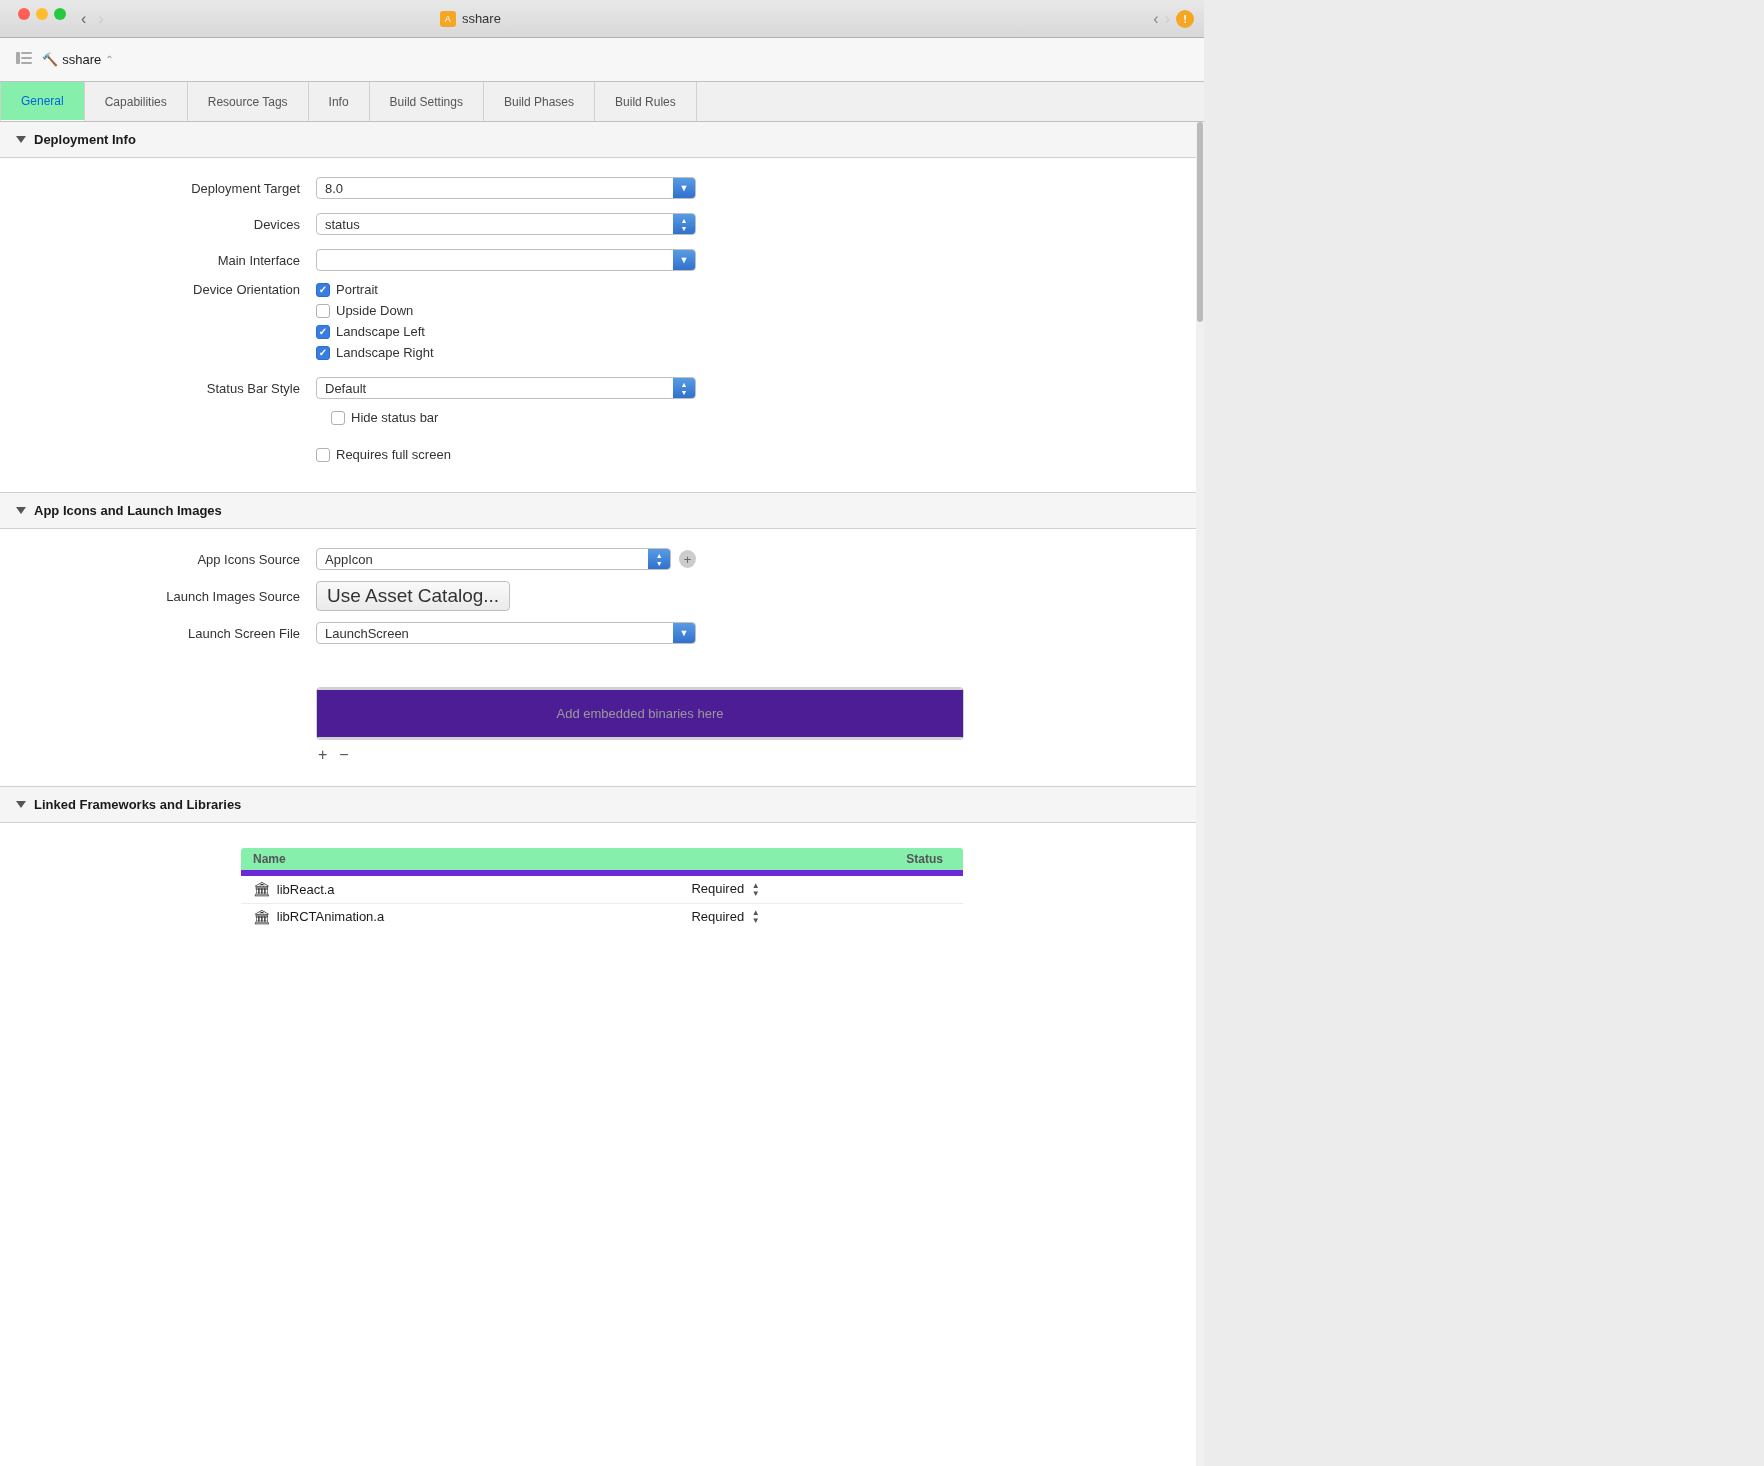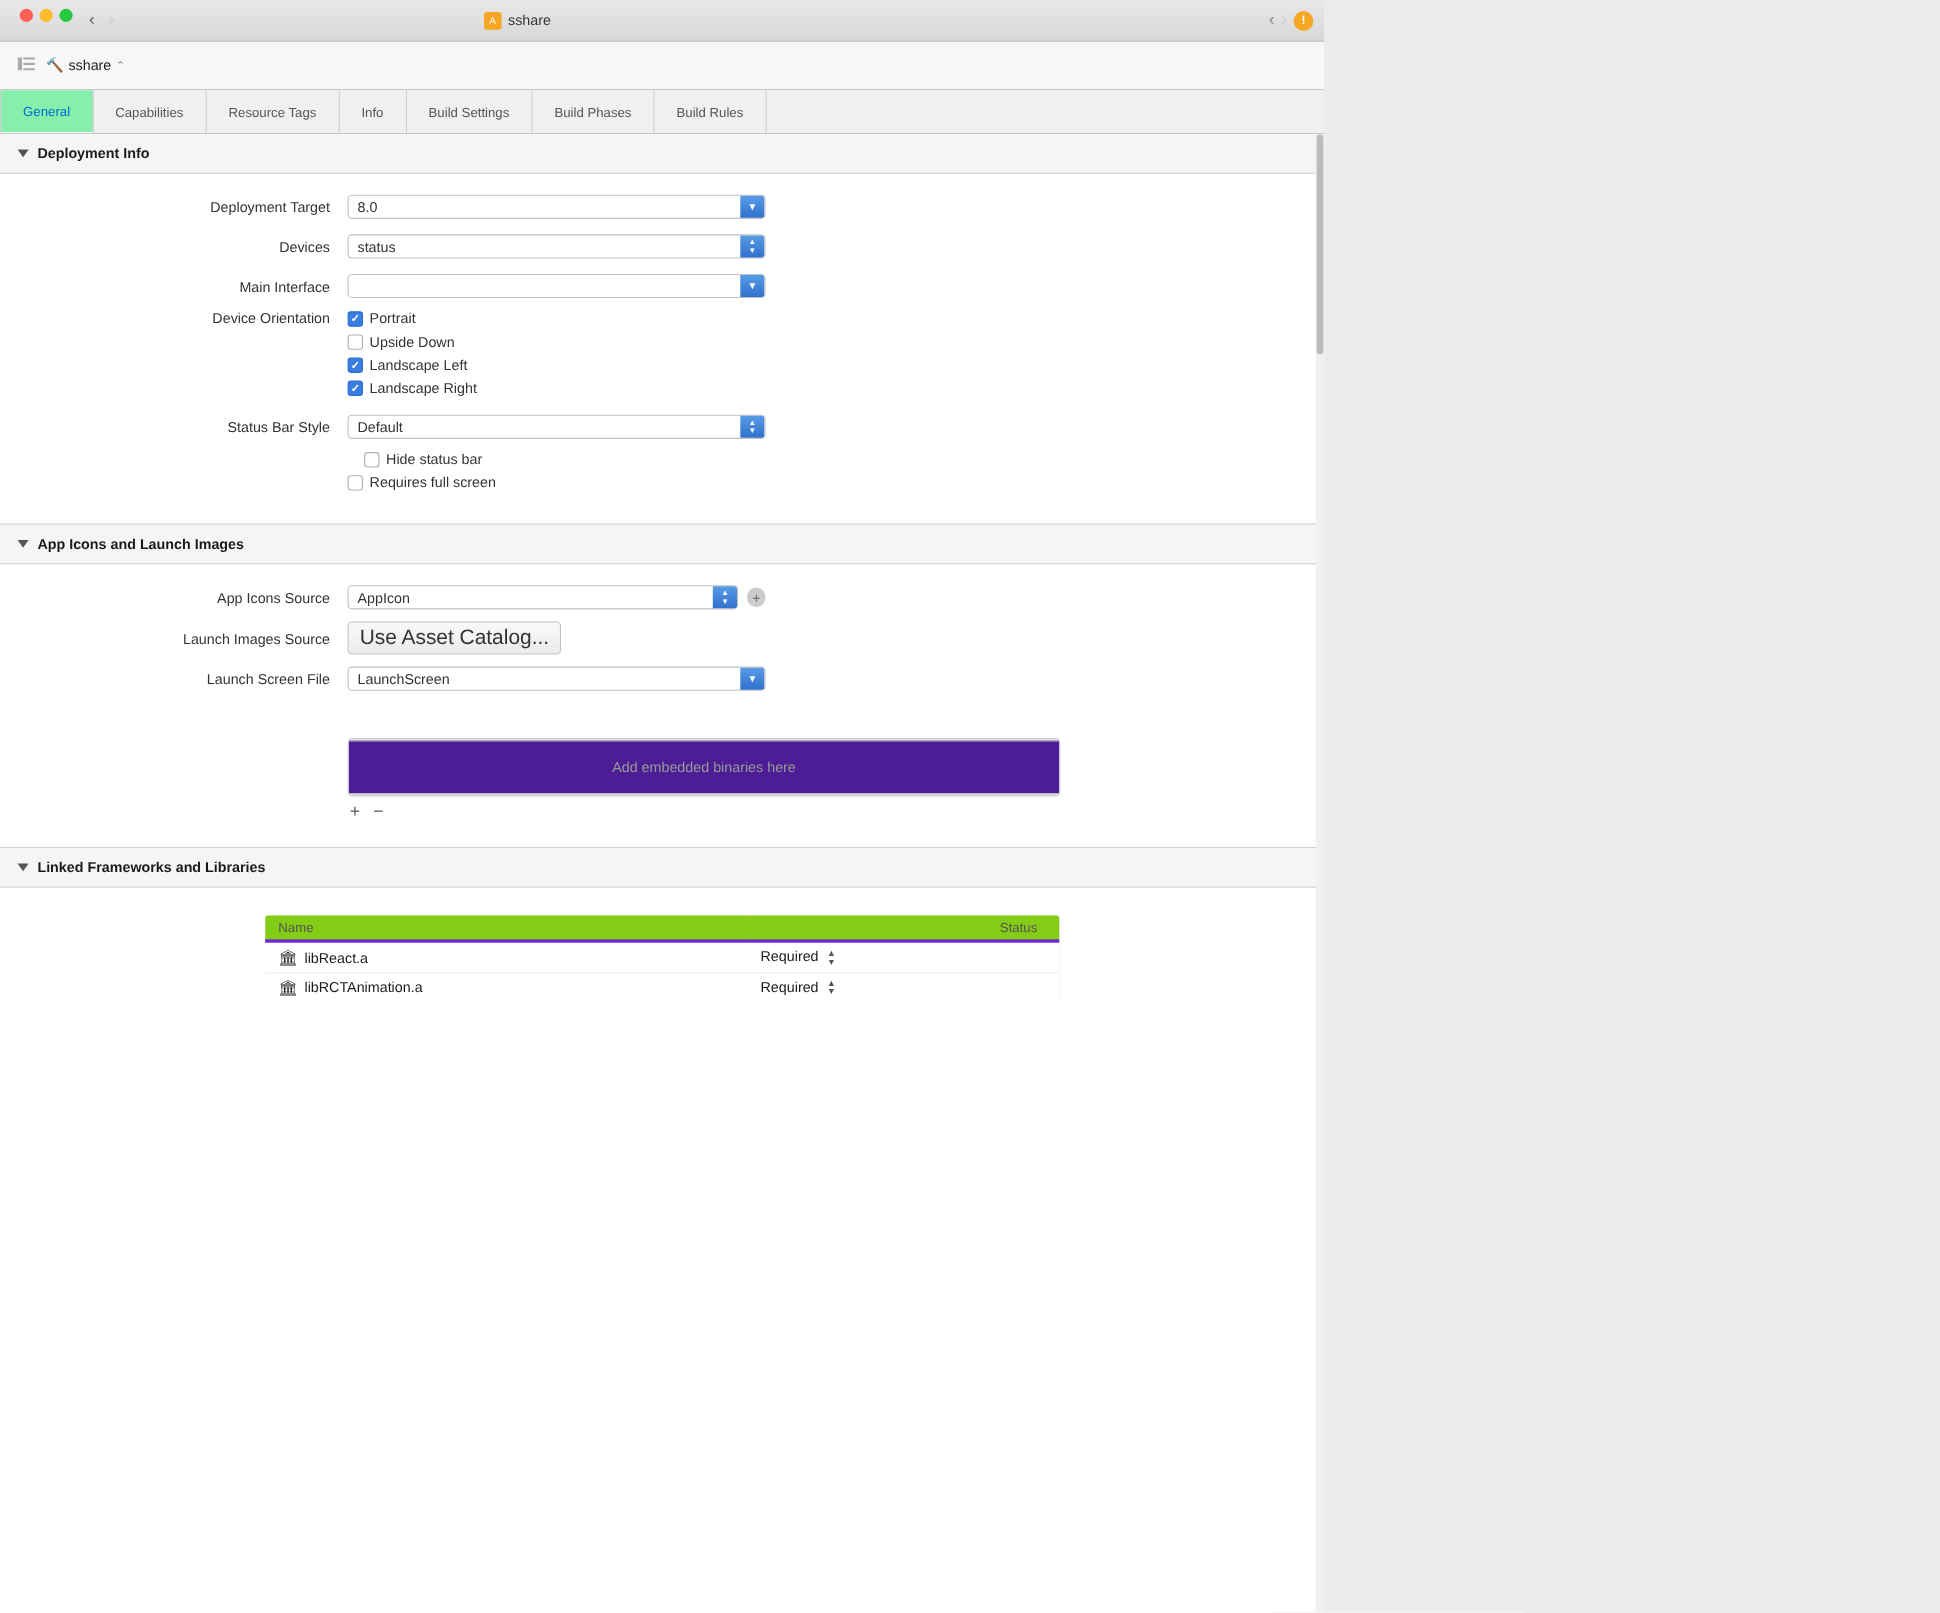--- a/index.html
+++ b/index.html
@@ -330,26 +330,26 @@
       margin: 8px 240px 0 240px;
     }
     .data-table {
       width: 100%;
       border-collapse: collapse;
       border: 1px solid #d0d0d0;
       border-radius: 4px;
       overflow: hidden;
     }
     .data-table th {
-      background: #84cc16;
-      border-bottom: 3px solid #6d28d9;
+      background: #86efac;
+      border-bottom: 6px solid #6d28d9;
       padding: 4px 12px;
       text-align: left;
       font-size: 12px;
-      font-weight: 400;
+      font-weight: 700;
       color: #555;
     }
     .data-table th.right { text-align: right; padding-right: 20px; }
     .data-table td {
       padding: 5px 12px;
       border-bottom: 1px solid #ececec;
       font-size: 13px;
     }
     .data-table td.right { text-align: left; padding-right: 20px; }
     .data-table tr:last-child td { border-bottom: none; }
@@ -519,21 +519,21 @@
                 <span>▲</span>
                 <span>▼</span>
               </button>
           </div>
         </div>
       </div>
 
       <div class="form-row" style="align-items:flex-start;margin-top:4px;">
         <div class="form-label"></div>
         <div>
-          <div class="checkbox-row" style="margin-bottom:6px;padding-left:15px;">
+          <div class="checkbox-row" style="margin-bottom:22px;padding-left:15px;">
             <div class="cb"></div>
             <span class="cb-label">Hide status bar</span>
           </div>
           <div class="checkbox-row">
             <div class="cb"></div>
             <span class="cb-label">Requires full screen</span>
           </div>
         </div>
       </div>
     </div>

